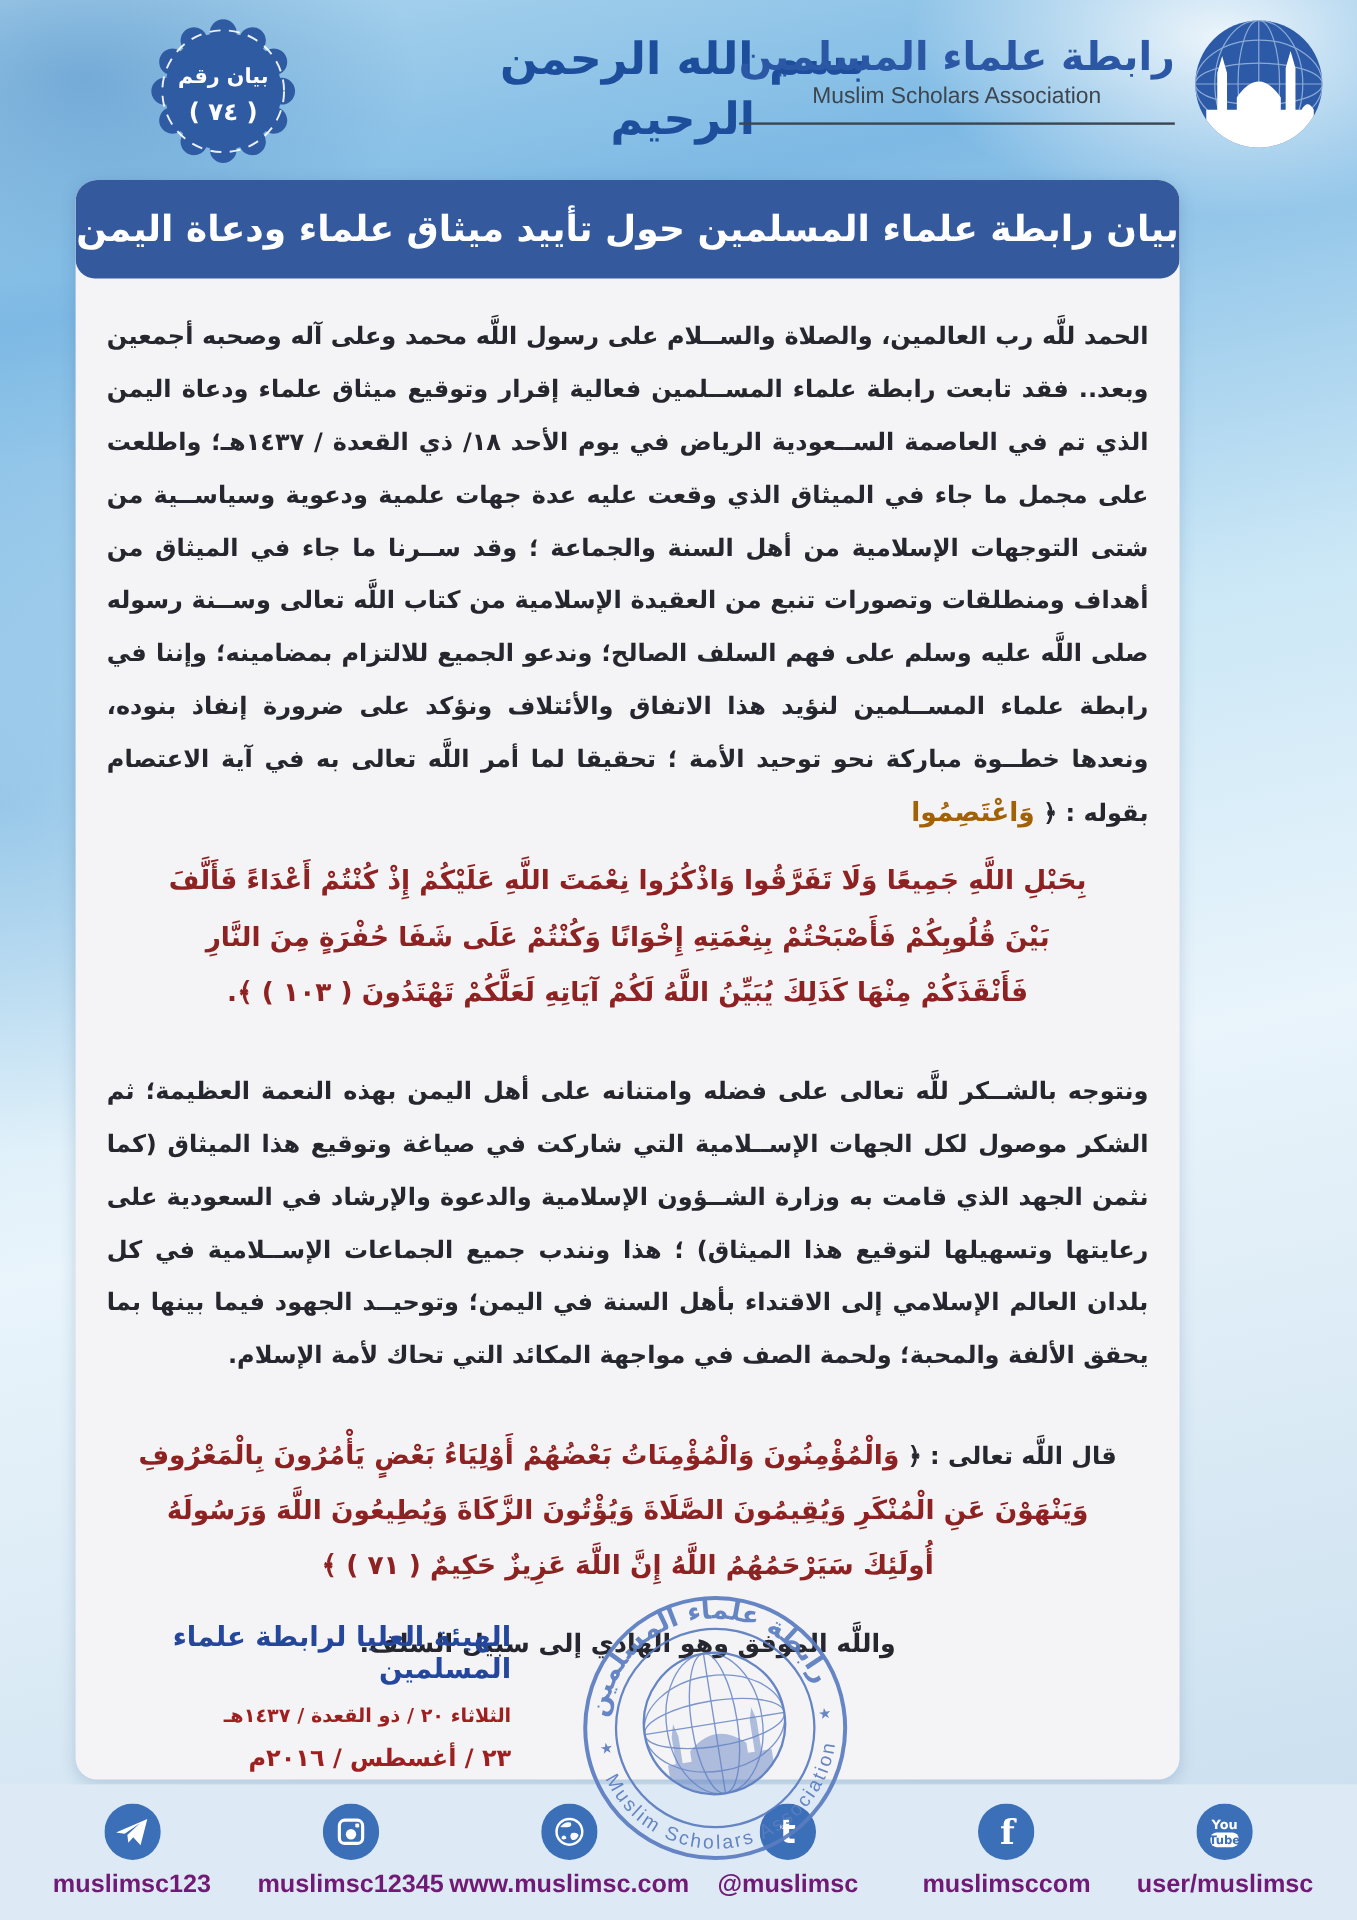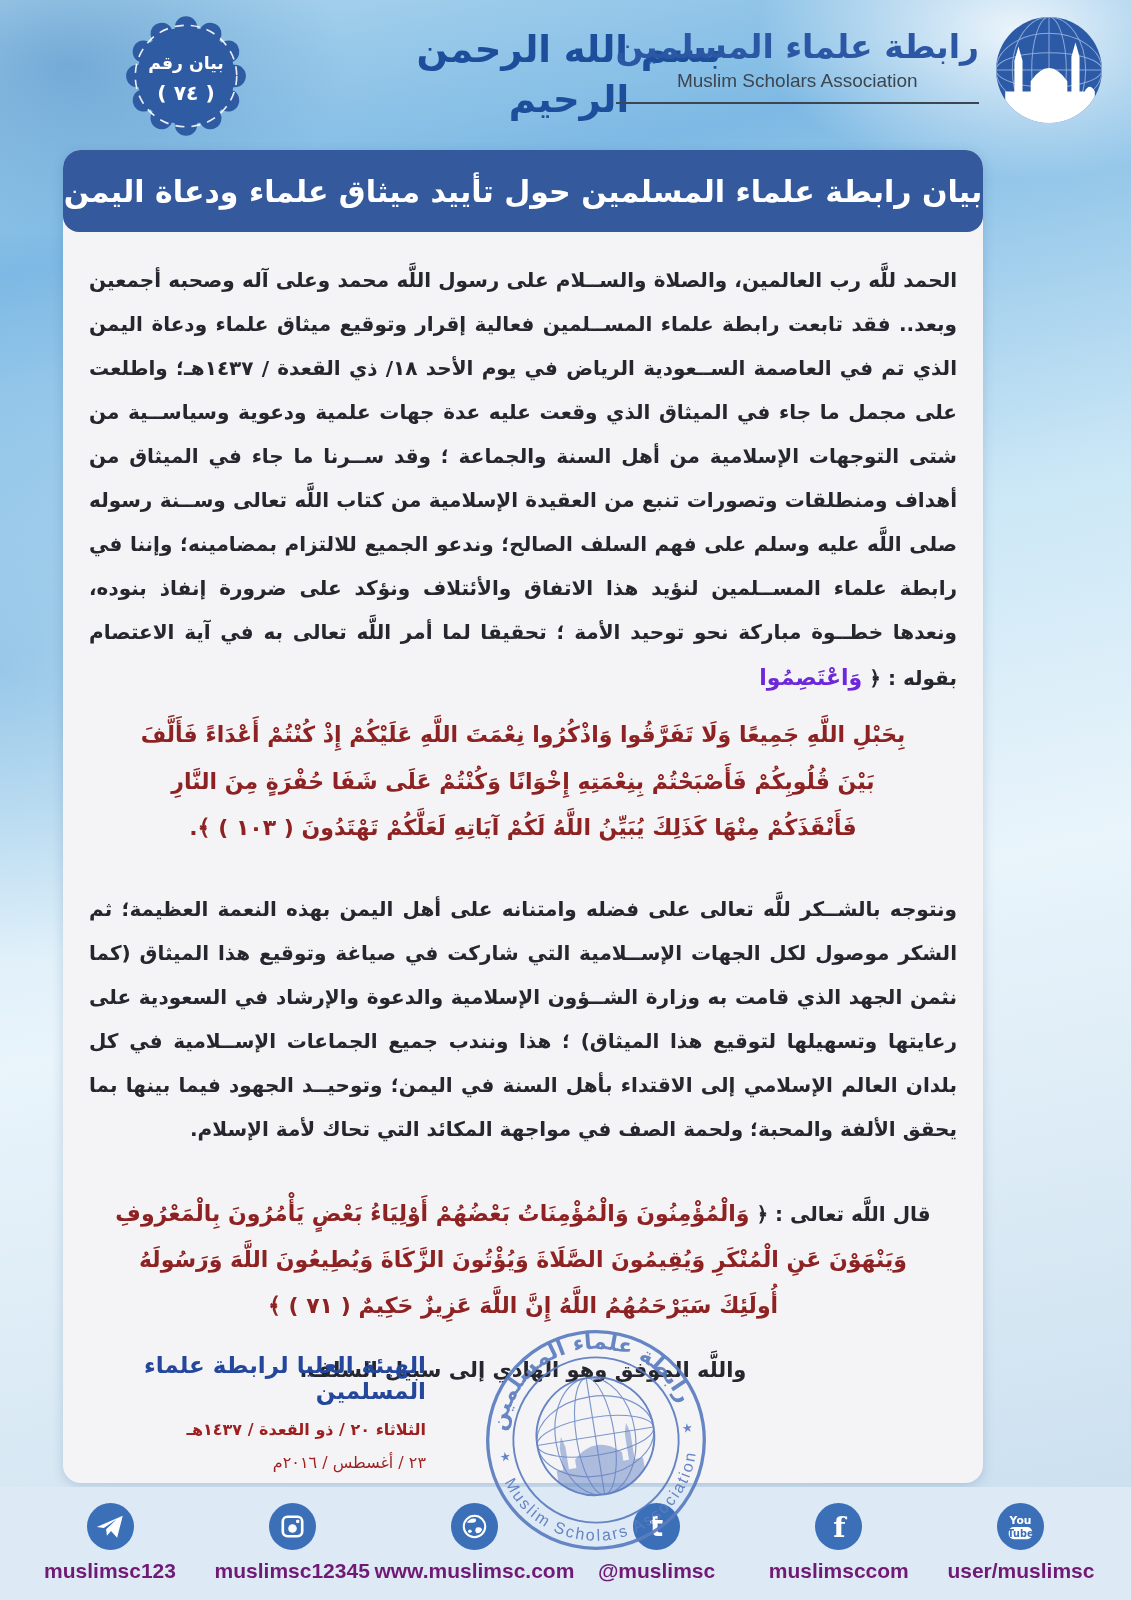--- a/index.html
+++ b/index.html
@@ -34,37 +34,37 @@
   .title-bar{
     width:100%;height:82px;background:#35599d;border-radius:16px;
     display:flex;align-items:center;justify-content:center;box-sizing:border-box;
     color:#ffffff;font-size:30px;font-weight:bold;direction:rtl;letter-spacing:0;
   }
   .card-inner{padding:14px 26px 0;}
   .body-p{
     direction:rtl;text-align:justify;margin:12px 0 0;
     font-size:20px;font-weight:bold;color:#26262e;line-height:2.2;
   }
-  .quran-inline{color:#6d28d9;font-size:22px;font-weight:600;}
+  .quran-inline{color:#a16207;font-size:22px;font-weight:600;}
   .quran-block{
     direction:rtl;text-align:center;margin:10px 40px 0;
     color:#8e2222;font-size:22px;font-weight:600;line-height:2.1;
   }
   .p2{margin-top:36px;}
   .verse2{margin:40px 26px 0;}
   .verse2 .intro{color:#26262e;font-size:20px;font-weight:bold;}
   .closing{
     direction:rtl;text-align:center;margin:28px 0 0;
     font-size:21px;font-weight:bold;color:#26262e;
   }
   
   .signature{position:absolute;left:78px;top:1352px;width:348px;direction:rtl;}
   .sig-1{color:#24469b;font-size:23px;font-weight:bold;}
   .sig-2{color:#9e1f1f;font-size:16px;font-weight:bold;margin-top:16px;}
-  .sig-3{color:#9e1f1f;font-size:16px;font-weight:normal;margin-top:14px;}
+  .sig-3{color:#9e1f1f;font-size:20px;font-weight:bold;margin-top:14px;}
   
   .stamp{position:absolute;left:482px;top:1326px;width:228px;height:228px;transform:rotate(-9deg);opacity:.92;z-index:6;}
   
   .footer{
     position:absolute;left:0;right:0;top:1487px;bottom:0;background:#dde9f4;
     display:flex;justify-content:space-between;padding:16px 26px 0;box-sizing:border-box;z-index:3;
   }
   .f-item{width:168px;display:flex;flex-direction:column;align-items:center;gap:9px;cursor:pointer;}
   .f-icon{width:47px;height:47px;}
   .f-label{font-size:21px;font-weight:bold;color:#701a75;font-family:"Liberation Sans",sans-serif;white-space:nowrap;}

